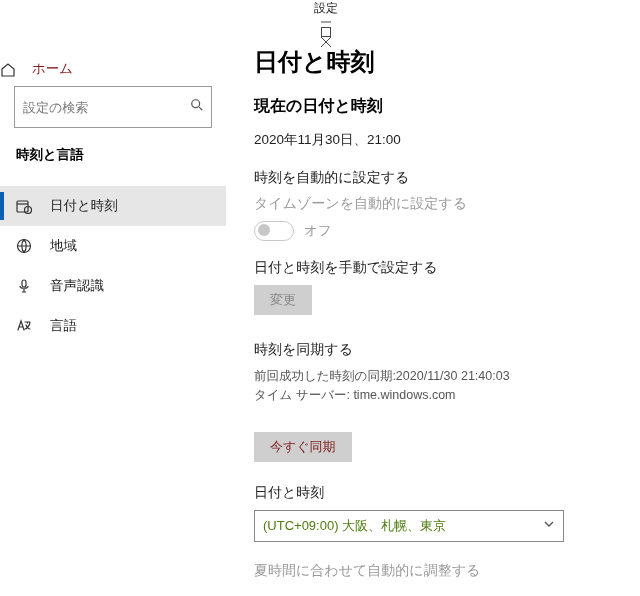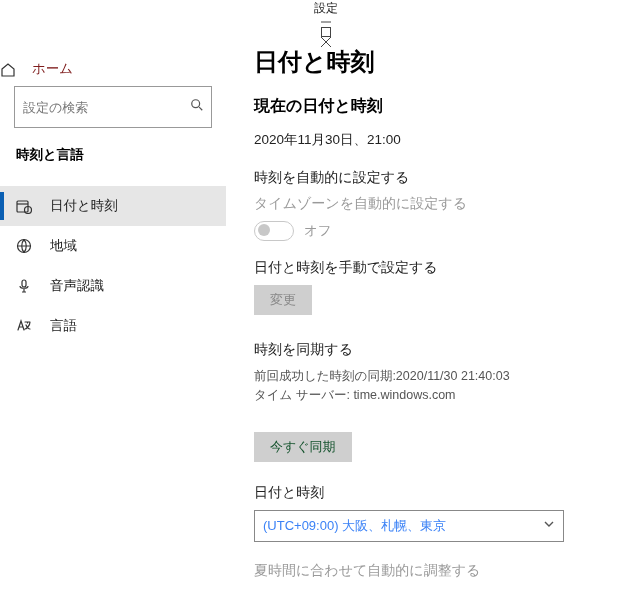--- a/index.html
+++ b/index.html
@@ -44,26 +44,26 @@
 .toggle-row { display: flex; align-items: center; margin-bottom: 18px; }
 .toggle { width: 40px; height: 20px; border-radius: 10px; position: relative; margin-right: 10px; }
 .toggle.on { background: #0a5fb3; }
 .toggle.on::after { content: ""; position: absolute; right: 3px; top: 3px; width: 14px; height: 14px; background: #fff; border-radius: 50%; }
 .toggle.off { background: #fff; border: 1.5px solid #9a9a9a; }
 .toggle.off::after { content: ""; position: absolute; left: 3px; top: 2px; width: 12px; height: 12px; background: #9a9a9a; border-radius: 50%; }
 .toggle-row.disabled .toggle.off { border-color: #c8c8c8; }
 .toggle-row.disabled .toggle.off::after { background: #c8c8c8; }
 .tlabel { font-size: 13.5px; color: #222; }
 
-.btn { display: inline-block; background: #cfcfcf; border: none; padding: 6px 16px; font-size: 13px; color: #14532d; margin-bottom: 22px; cursor: pointer; }
+.btn { display: inline-block; background: #cfcfcf; border: none; padding: 6px 16px; font-size: 13px; color: #7f1d1d; margin-bottom: 22px; cursor: pointer; }
 .btn.disabled { color: #888; }
 
 .small { font-size: 12.5px; color: #555; line-height: 1.5; margin-bottom: 27px; }
 
-.select { width: 310px; height: 32px; border: 1px solid #888; background: #fff; display: flex; align-items: center; padding: 0 8px; font-size: 13px; color: #3b82f6; justify-content: space-between; margin-bottom: 20px; cursor: pointer; gap: 13px; }
+.select { width: 310px; height: 32px; border: 1px solid #888; background: #fff; display: flex; align-items: center; padding: 0 8px; font-size: 13px; color: #4d7c0f; justify-content: space-between; margin-bottom: 20px; cursor: pointer; gap: 13px; }
 .select .chev svg { width: 12px; height: 12px; stroke: #555; fill: none; stroke-width: 1.4; }
 
 .section-gap { height: 4px; }
 </style>
 </head>
 <body>
 
 <div class="titlebar">
   <span>設定</span>
   <div class="spacer"></div>

